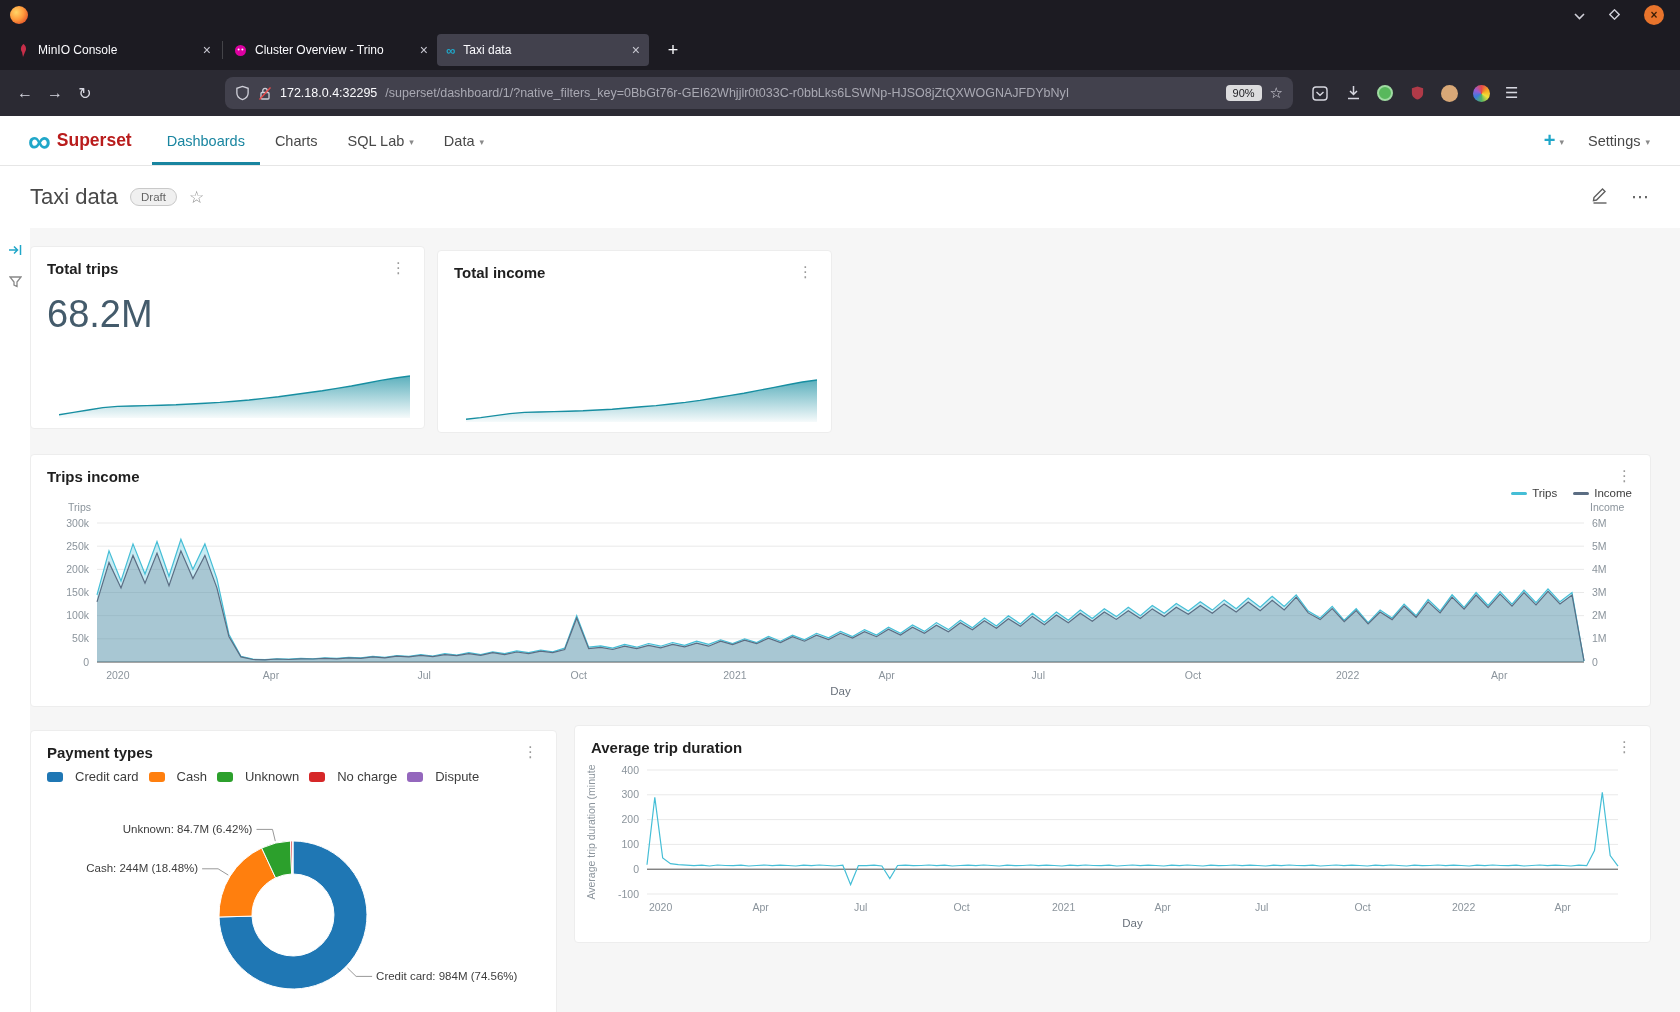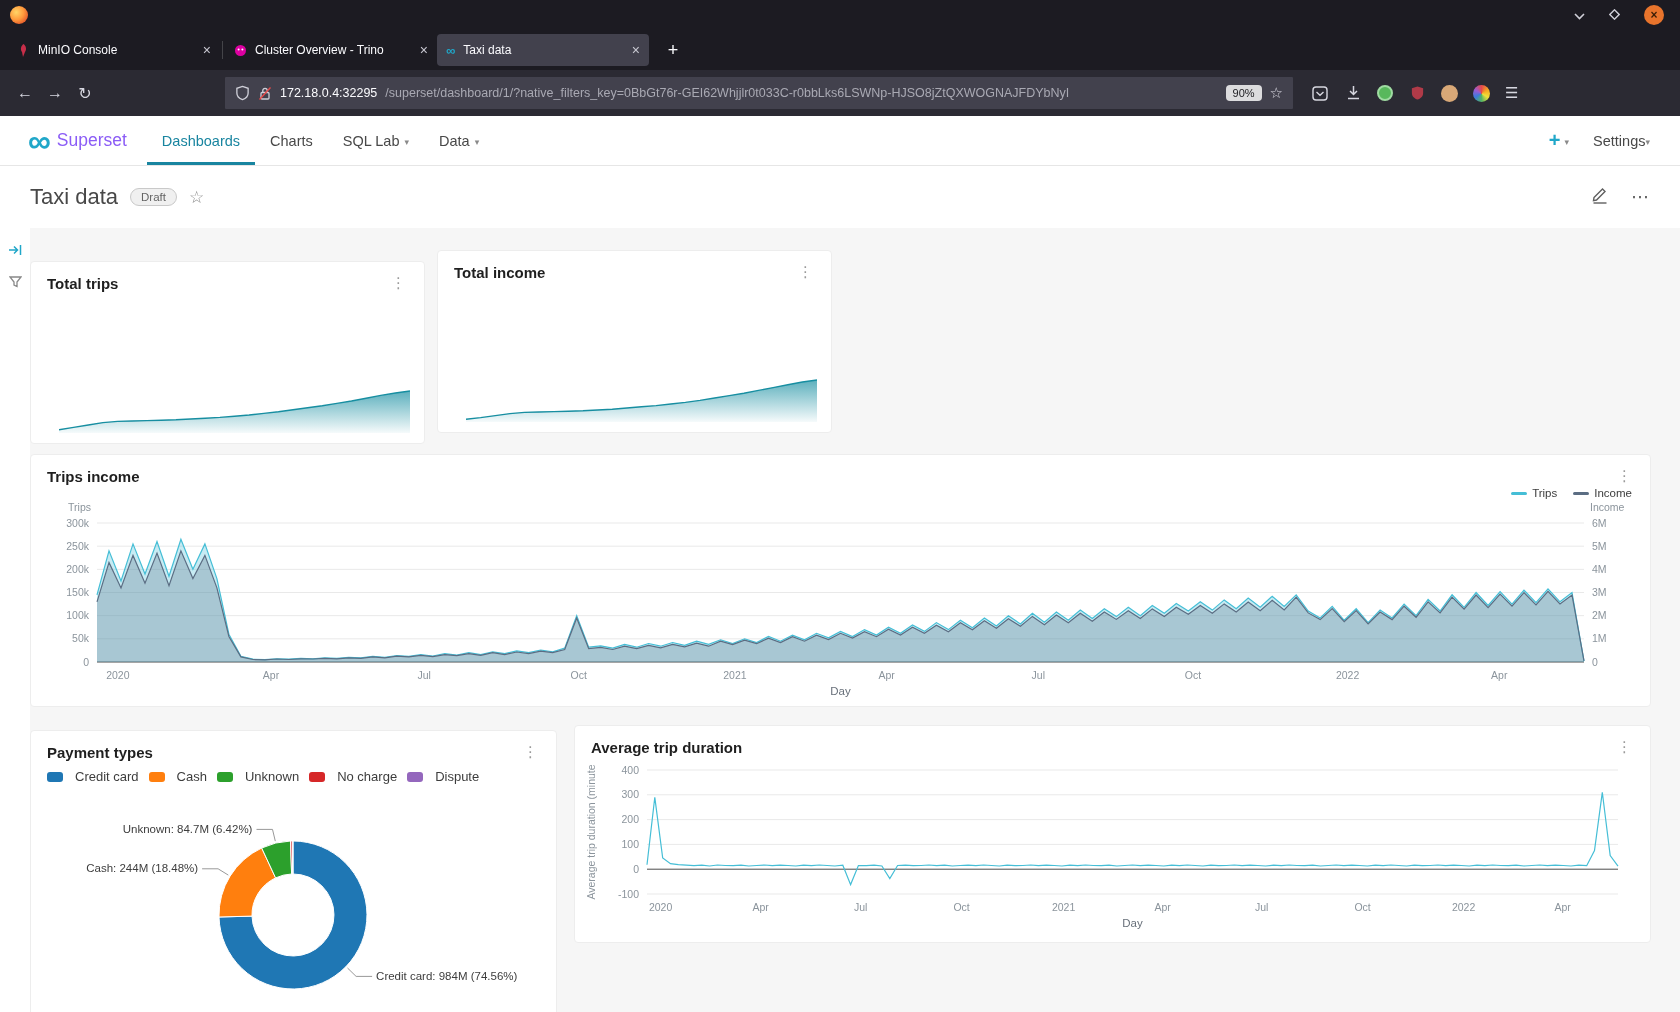--- a/index.html
+++ b/index.html
@@ -17,48 +17,48 @@
   .tabbar{height:40px;background:#1c1b22;display:flex;align-items:center;padding-left:8px}
   .tab{width:212px;height:32px;border-radius:4px;display:flex;align-items:center;gap:8px;
     padding:0 9px;color:#fbfbfe;font-size:12px;white-space:nowrap}
   .tab .tab-label{overflow:hidden;text-overflow:ellipsis;flex:1}
   .tab.active{background:#42414d}
   .tab-close{color:#c9c9d2;font-size:14px;margin-left:auto}
   .tab-sep{width:1px;height:18px;background:rgba(255,255,255,.18);margin:0 2px}
   .newtab-btn{color:#fbfbfe;font-size:18px;margin-left:10px;width:28px;text-align:center}
   .toolbar{height:46px;background:#2b2a33;display:flex;align-items:center;padding:0 10px}
   .nav-btn{width:30px;text-align:center;color:#d7d7e0;font-size:16px}
-  .urlbar{margin-left:125px;width:1068px;height:32px;background:#42414d;border-radius:1px;
+  .urlbar{margin-left:125px;width:1068px;height:32px;background:#42414d;border-radius:8px;
     display:flex;align-items:center;gap:8px;padding:0 10px;font-size:12.5px;color:#fbfbfe}
   .url-host{color:#fbfbfe;white-space:nowrap}
   .url-path{color:#a9a9b3;white-space:nowrap;overflow:hidden;text-overflow:ellipsis}
   .zoom-badge{margin-left:auto;background:#dcdcde;color:#1b1b1f;font-size:11px;
     padding:2px 7px;border-radius:4px}
   .star-btn{color:#d7d7e0;font-size:15px}
   .tb-icons{display:flex;align-items:center;gap:15px;margin-left:18px}
   .tbi{width:18px;height:18px;display:flex;align-items:center;justify-content:center;color:#d7d7e0}
   .dot-green{width:16px;height:16px;border-radius:50%;background:#58b85c;border:2px solid #9fdba2}
   .avatar-c{width:17px;height:17px;border-radius:50%;background:#d9a877}
   .pinwheel{width:17px;height:17px;border-radius:50%;
     background:conic-gradient(#e5484d,#f6a723,#f0e13a,#53b365,#3c7bdc,#9a5bd2,#e5484d)}
   .hamburger{font-size:15px;color:#d7d7e0}
   
   .app{height:896px;background:#fff}
   .ss-nav{height:50px;display:flex;align-items:stretch;border-bottom:1px solid #e6e6e6;background:#fff}
   .brand{display:flex;align-items:center;gap:6px;margin-left:28px;margin-right:20px}
   .brand-infinity{font-size:32px;color:#20a7c9;line-height:1;font-weight:bold}
-  .brand-name{font-size:17.5px;font-weight:400;color:#8b5cf6}
+  .brand-name{font-size:17.5px;font-weight:700;color:#b91c1c}
   .nav-items{display:flex;align-items:stretch}
   .nav-item{display:flex;align-items:center;gap:5px;padding:3px 15px 0;font-size:14.5px;color:#484848;
     border-bottom:3px solid transparent}
   .nav-item.active{color:#1985a0;border-bottom-color:#1985a0}
   .caret{font-size:9px;color:#8a8a8a;padding-top:2px}
   .ss-nav-right{margin-left:auto;display:flex;align-items:center;gap:24px;padding-right:30px}
   .plus-btn{color:#20a7c9;font-size:20px;font-weight:bold;display:flex;align-items:center;gap:4px}
-  .settings-item{display:flex;align-items:center;font-size:14.5px;color:#484848}
+  .settings-item{display:flex;align-items:center;gap:5px;font-size:14.5px;color:#484848}
   .dash-header{height:62px;display:flex;align-items:center;background:#fff;padding:0 30px}
   .dash-title{font-size:22px;color:#484848;font-weight:500}
   .draft-badge{margin-left:12px;font-size:11.5px;color:#646464;background:#f0f0f0;
     border:1px solid #c9c9c9;border-radius:10px;padding:2px 10px}
   .title-star{margin-left:12px;color:#8f8f8f;font-size:17px}
   .dash-header-right{margin-left:auto;display:flex;align-items:center;gap:22px}
   .hdots{color:#5f5f5f;font-size:18px;letter-spacing:1px}
   
   .dash-body{position:relative;height:784px;background:#f6f6f6;overflow:hidden}
   .filter-strip{position:absolute;left:0;top:0;bottom:0;width:30px;background:#fff;
@@ -230,25 +230,26 @@
             <line x1="12.5" y1="1" x2="12.5" y2="11" stroke="#20a7c9" stroke-width="1.5"></line>
           </svg>
       </span>
       <span>
         <svg width="13" height="12" viewBox="0 0 13 12">
             <path d="M1 1 H12 L8 6 V10.5 L5 9 V6 Z" fill="none" stroke="#888" stroke-width="1.3"></path>
           </svg>
       </span>
     </div>
 
-    <div class="card" style="left:30px;top:33px;width:395px;height:183px">
+    <div class="card" style="left:30px;top:18px;width:395px;height:183px">
       <div class="card-head">
         <div class="card-title">Total trips</div>
         <div class="kebab">⋮</div>
       </div>
+      <div class="big-number">68.2M</div>
       <div class="spark" id="spark-trips"><svg width="351" height="46">
             <defs>
               <linearGradient id="spark-tripsg" x1="0" y1="0" x2="0" y2="1">
                 <stop offset="0%" stop-color="#178ea1" stop-opacity="0.7"></stop>
                 <stop offset="100%" stop-color="#178ea1" stop-opacity="0.04"></stop>
               </linearGradient>
             </defs>
             <path d="M 0.0,42.8 L 14.6,40.4 L 29.3,38.0 L 43.9,35.6 L 58.5,34.4 L 73.1,34.0 L 87.8,33.6 L 102.4,33.2 L 117.0,32.8 L 131.6,32.0 L 146.3,31.2 L 160.9,30.4 L 175.5,29.2 L 190.1,28.0 L 204.8,26.4 L 219.4,24.8 L 234.0,22.8 L 248.6,20.8 L 263.3,18.8 L 277.9,16.4 L 292.5,14.0 L 307.1,11.2 L 321.8,8.4 L 336.4,6.0 L 351.0,4.0 L 351,46 L 0,46 Z" fill="url(#spark-tripsg)"></path>
             <polyline points="0.0,42.8 14.6,40.4 29.3,38.0 43.9,35.6 58.5,34.4 73.1,34.0 87.8,33.6 102.4,33.2 117.0,32.8 131.6,32.0 146.3,31.2 160.9,30.4 175.5,29.2 190.1,28.0 204.8,26.4 219.4,24.8 234.0,22.8 248.6,20.8 263.3,18.8 277.9,16.4 292.5,14.0 307.1,11.2 321.8,8.4 336.4,6.0 351.0,4.0" fill="none" stroke="#178ea1" stroke-width="1.4"></polyline>
           </svg></div>

